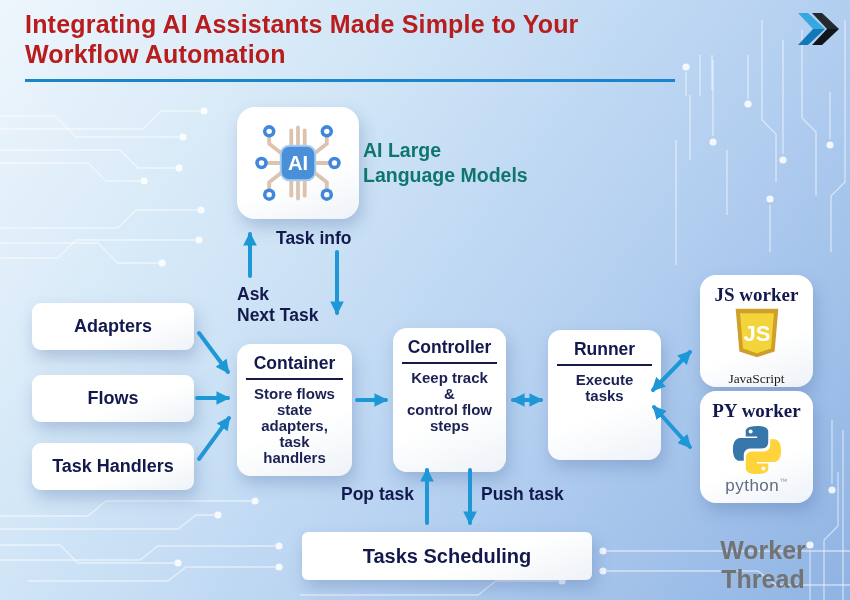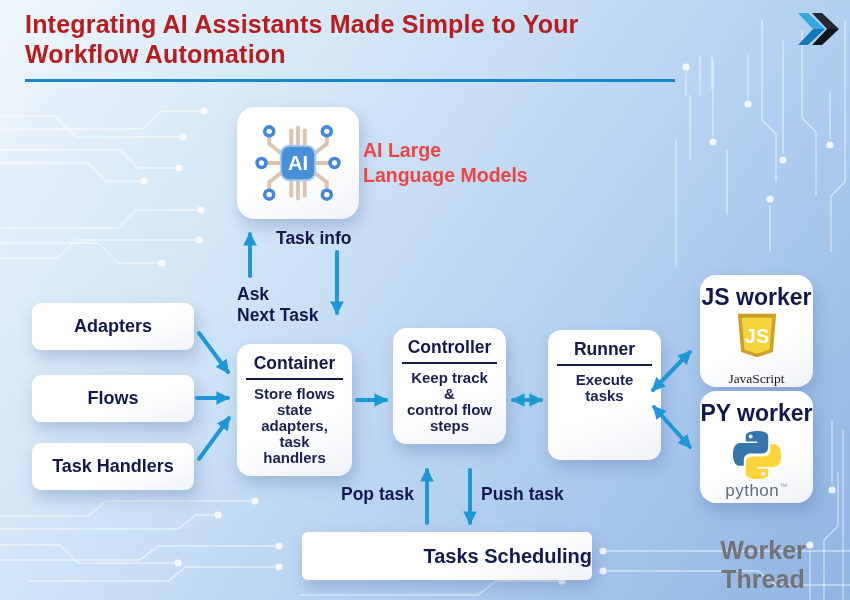--- a/index.html
+++ b/index.html
@@ -19,43 +19,43 @@
   .title-underline{left:25px;top:79px;width:650px;height:3px;background:#1786ca;}
   .brand-logo{right:8px;top:8px;}
   
   .panel{
     position:absolute;background:linear-gradient(160deg,#ffffff 60%,#eef2f7 100%);
     box-shadow:3px 8px 16px rgba(72,102,158,.30);
   }
   
   .ai-card{left:237px;top:107px;width:122px;height:112px;border-radius:18px;
     display:flex;align-items:center;justify-content:center;}
-  .ai-label{left:363px;top:138px;font-size:19.5px;font-weight:800;color:#ef4444;line-height:25px;}
+  .ai-label{left:363px;top:138px;font-size:19.5px;font-weight:800;color:#0f766e;line-height:25px;}
   
   .elabel{position:absolute;font-size:17.5px;font-weight:700;color:#13194d;line-height:21px;}
   
   .input-box{width:162px;height:47px;border-radius:9px;display:flex;align-items:center;
     justify-content:center;font-size:18px;font-weight:800;color:#13194d;}
   
   .pbox{border-radius:14px;text-align:center;padding-top:9px;box-sizing:border-box;}
   .ptitle{font-size:17.5px;font-weight:800;color:#13194d;}
   .pdiv{height:2px;background:#141a45;margin:4px 9px 6px;}
   .pbody{font-size:15px;font-weight:700;color:#1b2153;line-height:16px;}
   
   .worker-box{width:113px;height:112px;border-radius:16px;display:flex;flex-direction:column;
     align-items:center;padding-top:9px;box-sizing:border-box;}
-  .worker-title{font-size:23px;font-weight:800;color:#13194d;}
+  .worker-title{font-size:19px;font-weight:800;color:#13194d;font-family:Liberation Serif, serif;}
   .js-caption{font-family:"Liberation Serif",serif;font-size:13.5px;color:#1c1c1c;margin-top:13px;}
   .py-caption{font-size:17px;color:#5f6e7e;letter-spacing:.5px;line-height:14px;}
   .py-caption sup{font-size:8px;color:#8a97a5;}
   .worker-footer{left:690px;top:536px;width:146px;text-align:center;
     font-size:25px;font-weight:800;color:#737373;}
   
   .sched-box{left:302px;top:532px;width:290px;height:48px;border-radius:6px;
-    display:flex;align-items:center;justify-content:flex-end;
+    display:flex;align-items:center;justify-content:center;
     font-size:20px;font-weight:800;color:#13194d;}
   .layer{left:0;top:0;pointer-events:none;}
 </style>
 </head>
 <body>
 
 <svg class="abs layer" width="850" height="600" viewBox="0 0 850 600">
   <g fill="none" stroke="rgba(255,255,255,0.55)" stroke-width="1.3">
     <polyline points="0,116 55,116 76,137 179,137"></polyline>
     <polyline points="0,129 143,129 161,111 200,111"></polyline>
@@ -183,21 +183,21 @@
 
 <div class="panel pbox" style="left:237px;top:344px;width:115px;height:132px;">
   <div class="ptitle">Container</div>
   <div class="pdiv"></div>
   <div class="pbody pre">Store flows
 state
 adapters,
 task
 handlers</div>
 </div>
-<div class="panel pbox" style="left:393px;top:328px;width:113px;height:116px;text-align:center;">
+<div class="panel pbox" style="left:393px;top:328px;width:113px;height:144px;text-align:center;">
   <div class="ptitle">Controller</div>
   <div class="pdiv"></div>
   <div class="pbody pre">Keep track
 &amp;
 control flow
 steps</div>
 </div>
 <div class="panel pbox" style="left:548px;top:330px;width:113px;height:130px;border-radius:13px;">
   <div class="ptitle">Runner</div>
   <div class="pdiv"></div>

